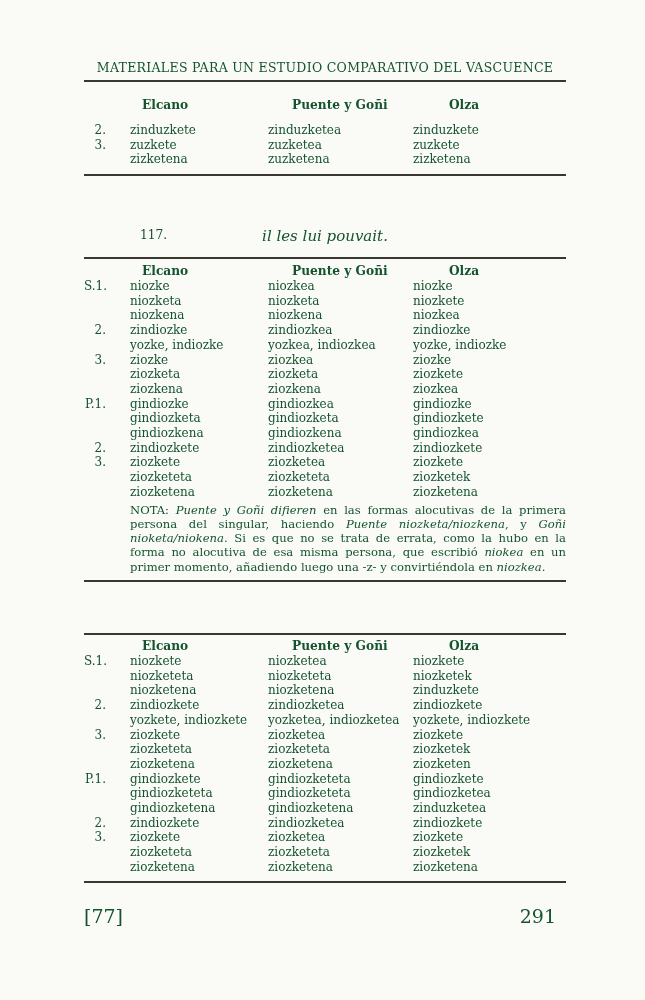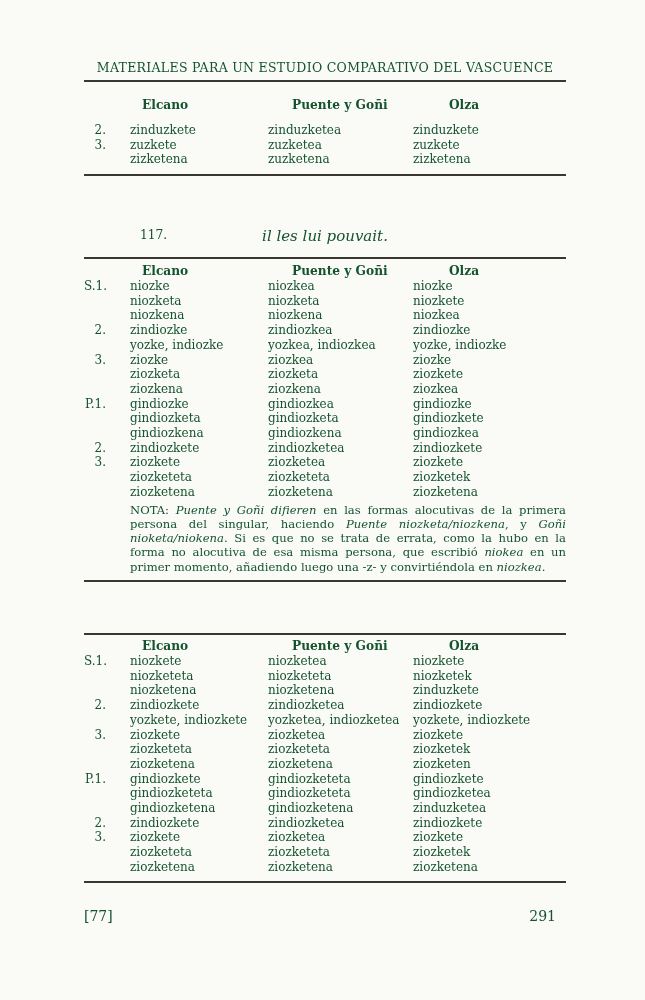--- a/index.html
+++ b/index.html
@@ -61,21 +61,21 @@
   }
   .nota i { }
   .sec-117 .foot-rule { margin-top: 6px; }
   .sec-118 .foot-rule { margin-top: 6px; }
 
   .pagefoot {
     position: absolute;
     left: 84px; top: 908px; width: 482px;
     display: flex;
     justify-content: space-between;
-    font-size: 14px;
+    font-size: 19px;
     line-height: 16px;
   }
   .pagefoot .pgnum { padding-right: 10px; }
 </style>
 </head>
 <body>
 
 <div class="page">
 
   <header class="sec sec-top">

